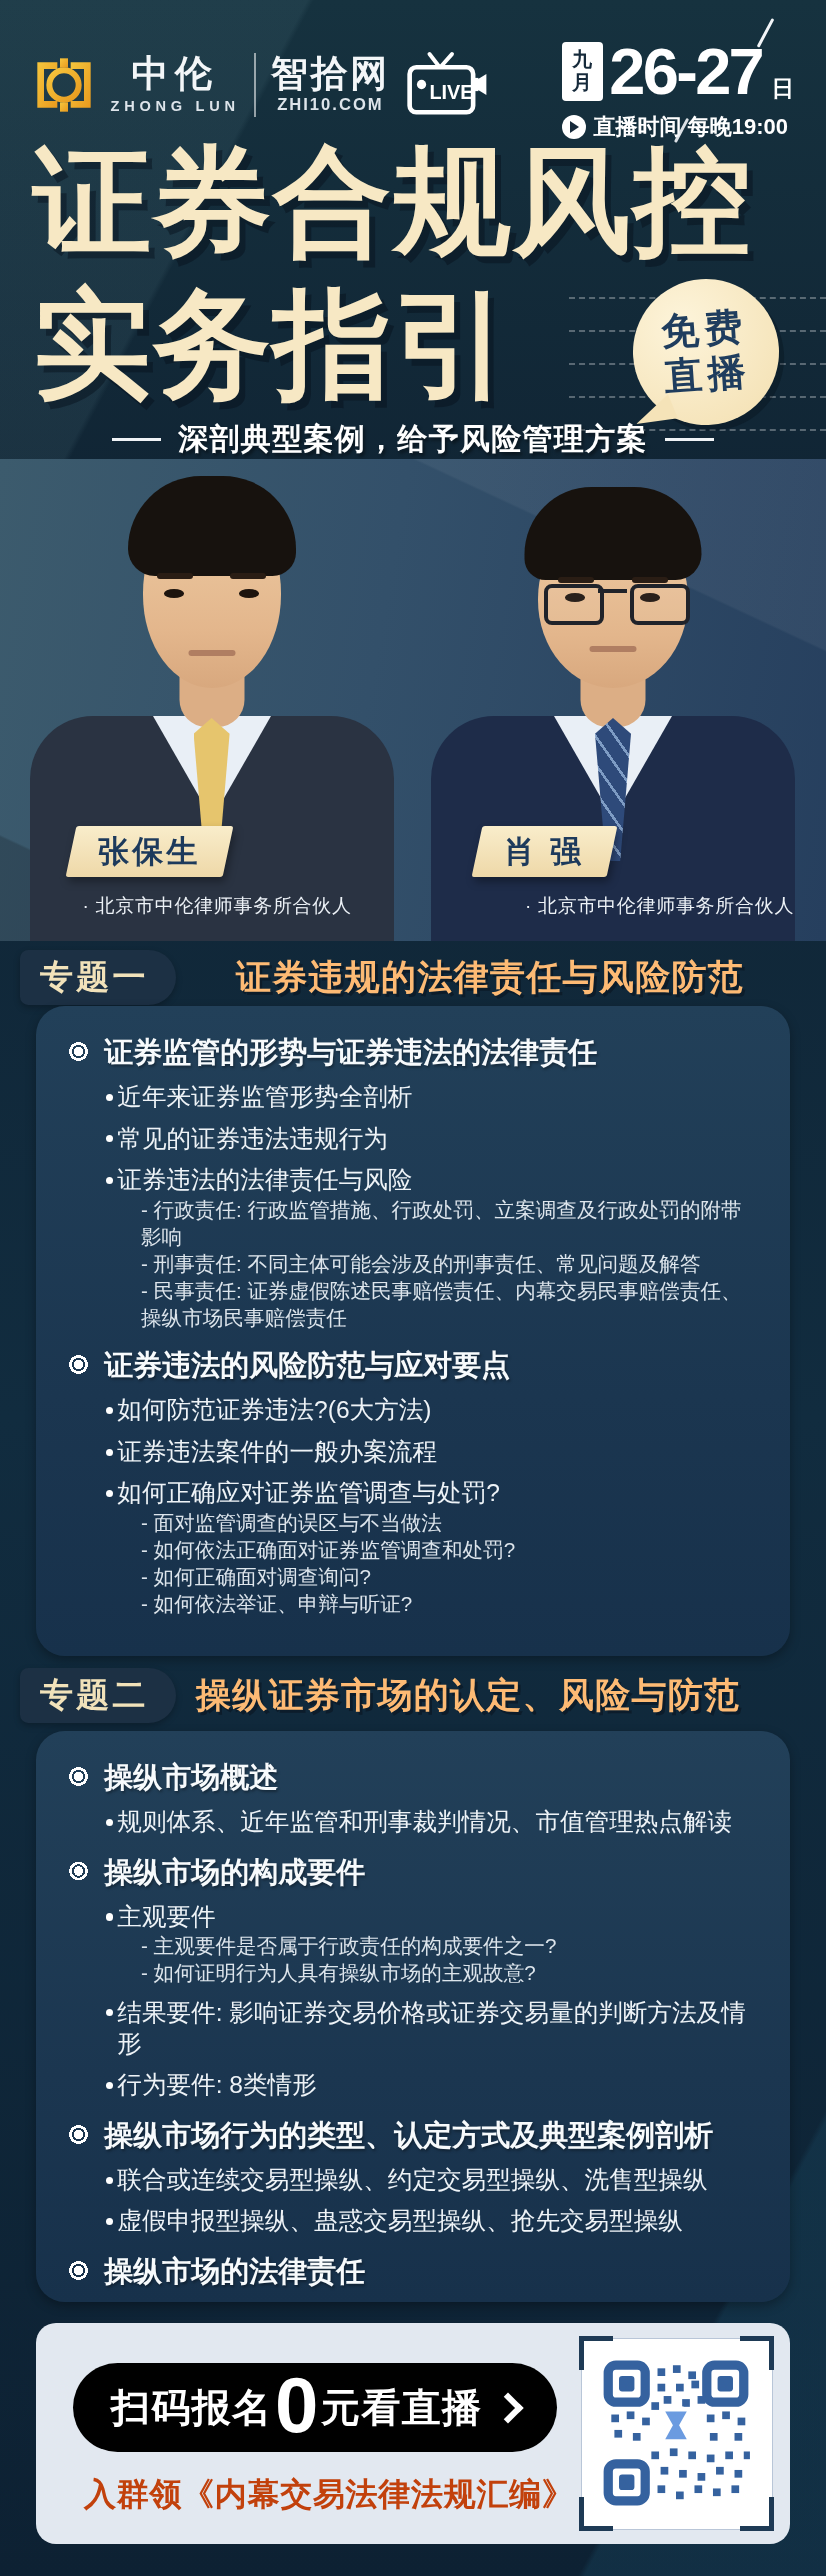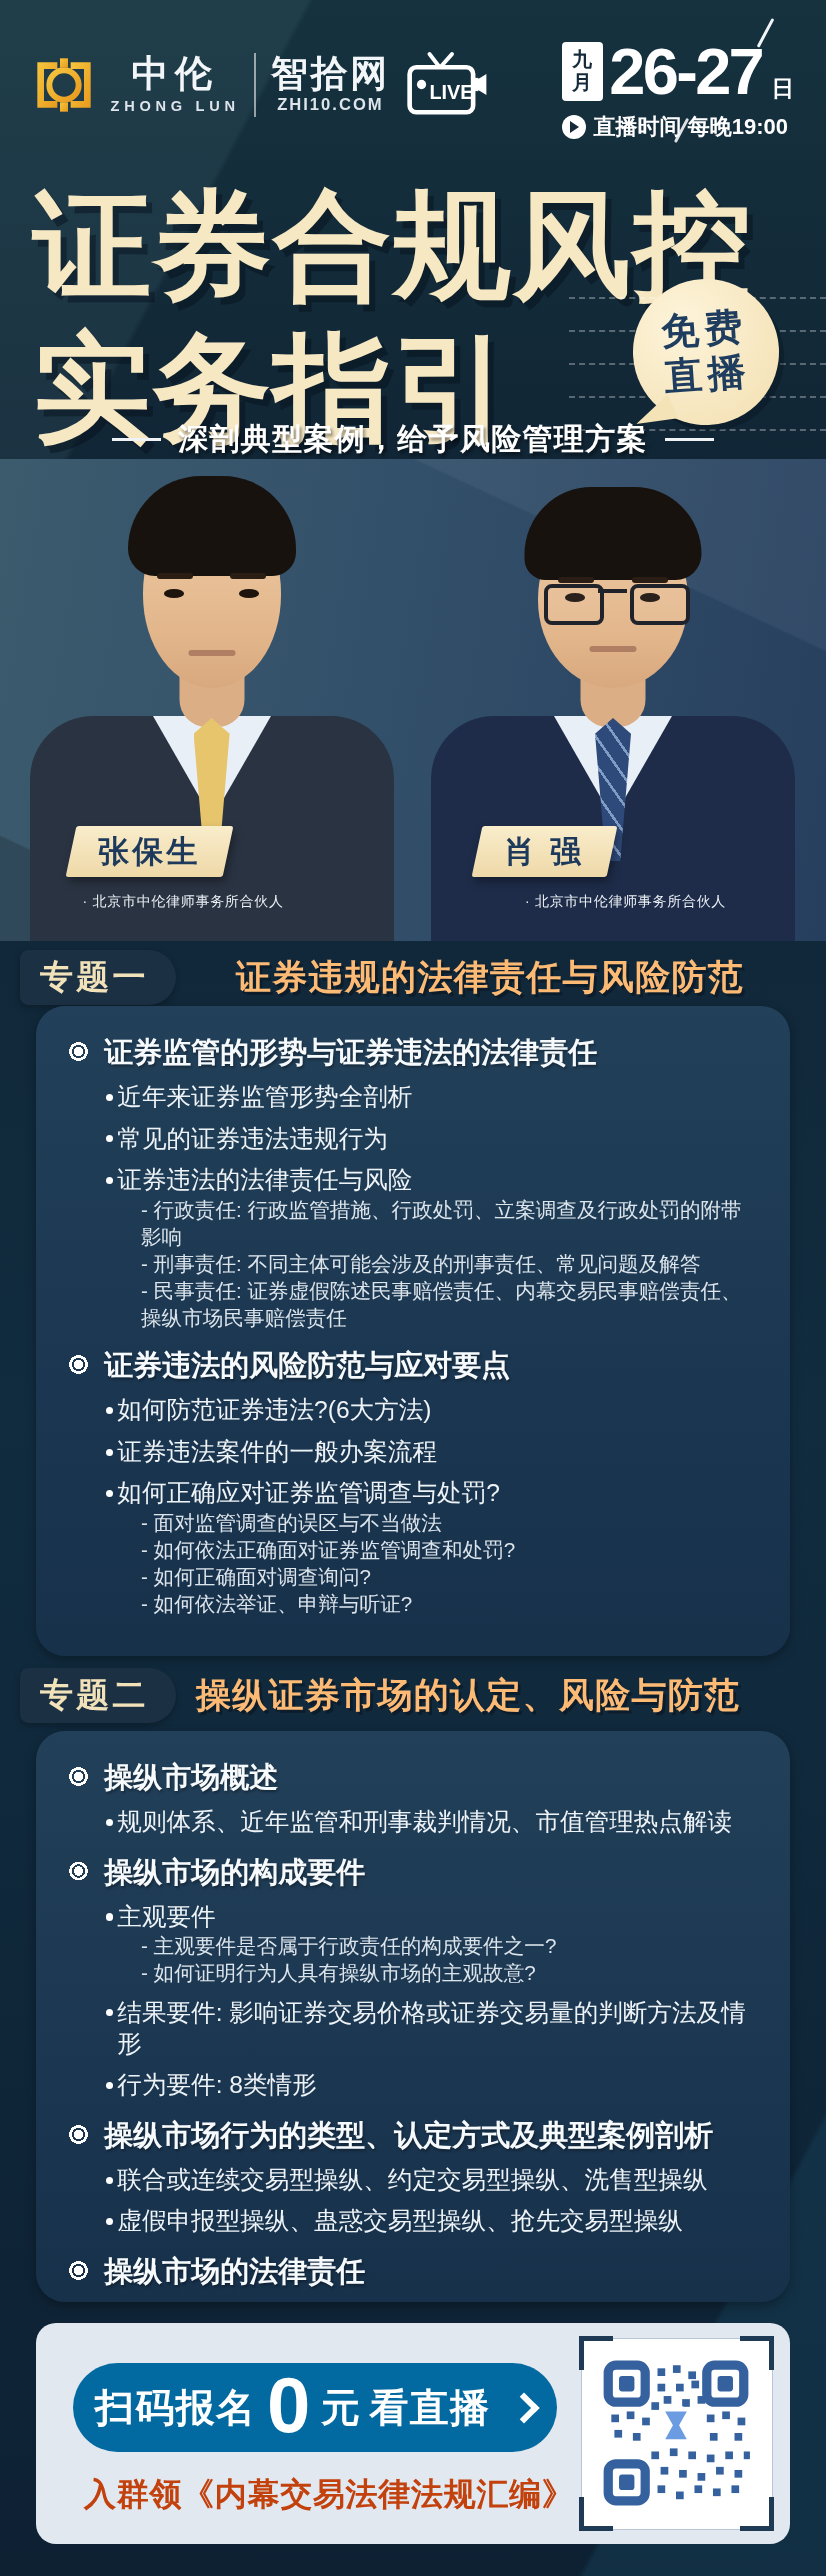--- a/index.html
+++ b/index.html
@@ -30,21 +30,21 @@
   .date-range{font-size:65px;font-weight:900;color:#ffffff;line-height:.92;letter-spacing:-2.7px;}
   .date-day{font-size:22.6px;font-weight:700;color:#ffffff;margin-top:31px;margin-left:2.7px;}
   .time-row{margin-top:8px;display:flex;align-items:center;gap:8px;font-size:22px;font-weight:700;color:#ffffff;}
   .play-icon{width:24px;height:24px;border-radius:50%;background:#ffffff;position:relative;flex:none;}
   .play-icon::after{content:"";position:absolute;left:8.6px;top:6px;border-left:9.3px solid #15293a;border-top:6px solid transparent;border-bottom:6px solid transparent;}
   .slash{position:absolute;width:3.3px;height:32px;background:#f2f5f8;border-radius:2px;transform:rotate(28deg);}
   .slash1{left:764px;top:17.3px;}
   .slash2{left:680px;top:117px;height:27px;opacity:.9;}
   
   .title-line{position:absolute;left:33px;font-size:118px;font-weight:900;color:#f7e8c4;letter-spacing:2px;line-height:1;
-    text-shadow:6px 7.3px 0 rgba(7,16,26,.45);white-space:nowrap;margin-top:44px;}
+    text-shadow:6px 7.3px 0 rgba(7,16,26,.45);white-space:nowrap;}
   .title1{top:142px;}
   .title2{top:285px;}
   .dash-lines{position:absolute;left:569px;top:297px;width:257px;}
   .dash-lines div{border-top:2px dashed rgba(255,255,255,.30);margin-bottom:31px;}
   .free-badge{position:absolute;left:633px;top:279px;width:146px;height:146px;border-radius:50%;
     background:radial-gradient(circle at 35% 30%,#fdf4da,#f3dfb0);transform:rotate(-4deg);
     display:flex;flex-direction:column;align-items:center;justify-content:center;box-shadow:4.7px 6px 0 rgba(7,16,26,.35);}
   .free-badge::after{content:"";position:absolute;left:1.3px;bottom:2.7px;width:41px;height:39px;background:#f5e3b8;
     clip-path:polygon(0 100%,72% 18%,100% 78%);transform:rotate(8deg);}
   .free-line{font-size:38px;font-weight:900;color:#1f3d5e;line-height:1.18;letter-spacing:5.3px;}
@@ -84,21 +84,21 @@
   .p2 .mouth{top:174px;}
   .glasses{display:none;}
   .p2 .glasses{display:block;position:absolute;left:50%;top:112px;z-index:7;width:0;height:0;}
   .lens{position:absolute;width:52px;height:33px;border:4px solid #20232a;border-radius:8px;background:rgba(255,255,255,.06);}
   .lens.ll{left:-69px;} .lens.lr{left:17.3px;}
   .bridge{position:absolute;left:-14.6px;top:5.3px;width:29px;height:4px;background:#20232a;}
   .name-badge{position:absolute;top:367px;height:51px;padding:0 27px;display:flex;align-items:center;z-index:8;
     background:linear-gradient(180deg,#f9edcb,#eed8a8);transform:skewX(-12deg);box-shadow:3.3px 4.7px 8px rgba(0,0,0,.35);border-radius:2.7px;}
   .speaker-left .name-badge{left:52px;} .speaker-right .name-badge{left:57px;}
   .name-text{transform:skewX(12deg);font-size:31px;font-weight:900;color:#1d3a5c;letter-spacing:3.3px;white-space:nowrap;}
-  .credential{position:absolute;top:434px;font-size:14px;color:#edf2f7;letter-spacing:0.7px;z-index:8;white-space:nowrap;text-align:right;}
+  .credential{position:absolute;top:434px;font-size:19px;color:#edf2f7;letter-spacing:0.7px;z-index:8;white-space:nowrap;text-align:right;}
   .speaker-left .credential{left:64px;} .speaker-right .credential{left:105px;}
   
   .sec-header{position:absolute;left:0;width:826px;height:55px;display:flex;align-items:center;}
   .sec-header1{top:950px;gap:40px;} .sec-header2{top:1668px;}
   .sec-tab{margin-left:20px;background:#1c3044;border-radius:9.3px 31px 31px 9.3px;height:55px;display:flex;align-items:center;
     padding:0 27px 0 20px;box-shadow:0 2.7px 6.7px rgba(0,0,0,.25);}
   .sec-tab-text{font-size:33px;font-weight:900;color:#f1e2ba;letter-spacing:3.3px;white-space:nowrap;}
   .sec-title{margin-left:20px;font-size:35px;font-weight:900;color:#fdba74;letter-spacing:1.3px;white-space:nowrap;
     text-shadow:2.7px 3.3px 0 rgba(7,16,26,.5);}
   .card{position:absolute;left:36px;width:754px;background:linear-gradient(180deg,#224059 0%,#1b3650 60%,#17314b 100%);
@@ -110,22 +110,22 @@
   .topic-icon{flex:none;width:22.6px;height:22.6px;margin-top:6px;border-radius:50%;
     background:radial-gradient(circle,#ffffff 0 4.7px,rgba(255,255,255,0) 4.7px 6.7px,#ffffff 6.7px 9.3px,rgba(255,255,255,0) 9.3px);}
   .topic-text{font-size:29px;font-weight:700;color:#f7fafc;line-height:1.28;text-shadow:1.3px 2px 2.7px rgba(0,0,0,.35);}
   .bullet{display:flex;align-items:flex-start;gap:4px;margin:10px 0 0 39px;}
   .dot{flex:none;width:7.3px;height:7.3px;border-radius:50%;background:#ffffff;margin-top:12.6px;}
   .bullet-text{font-size:24.6px;color:#eef3f7;line-height:1.28;}
   .sub{margin:0 0 0 74px;font-size:20.6px;color:#dde5ec;line-height:1.32;}
   .sub::before{content:"- ";}
   
   .footer-panel{position:absolute;left:36px;top:2323px;width:754px;height:221px;background:#e2e8f0;border-radius:20px;}
-  .cta-button{position:absolute;left:37px;top:40px;width:484px;height:89px;background:#0369a1;border-radius:45px;
-    display:flex;align-items:center;justify-content:center;color:#ffffff;cursor:pointer;gap:8px;}
+  .cta-button{position:absolute;left:37px;top:40px;width:484px;height:89px;background:#000000;border-radius:45px;
+    display:flex;align-items:center;justify-content:center;color:#ffffff;cursor:pointer;}
   .cta-t{font-size:39px;font-weight:900;letter-spacing:1.3px;}
   .cta-zero{font-size:78px;font-weight:900;line-height:1;margin:0 2.7px;transform:translateY(-3.3px);}
   .chev{width:16px;height:16px;border-top:6px solid #ffffff;border-right:6px solid #ffffff;transform:rotate(45deg);margin-left:14.6px;flex:none;}
   .footer-note{position:absolute;left:48px;top:150px;font-size:32px;font-weight:900;color:#c2410c;letter-spacing:0.7px;white-space:nowrap;}
   .qr-box{position:absolute;right:17.3px;top:14.6px;width:192px;height:192px;background:#ffffff;border:1.3px solid #b9c6d8;box-sizing:border-box;cursor:pointer;}
   .qr-corner{position:absolute;width:29px;height:29px;border-color:#1e3a55;border-style:solid;border-width:0;}
   .qc-tl{left:-2.7px;top:-2.7px;border-left-width:5.3px;border-top-width:5.3px;}
   .qc-tr{right:-2.7px;top:-2.7px;border-right-width:5.3px;border-top-width:5.3px;}
   .qc-bl{left:-2.7px;bottom:-2.7px;border-left-width:5.3px;border-bottom-width:5.3px;}
   .qc-br{right:-2.7px;bottom:-2.7px;border-right-width:5.3px;border-bottom-width:5.3px;}

